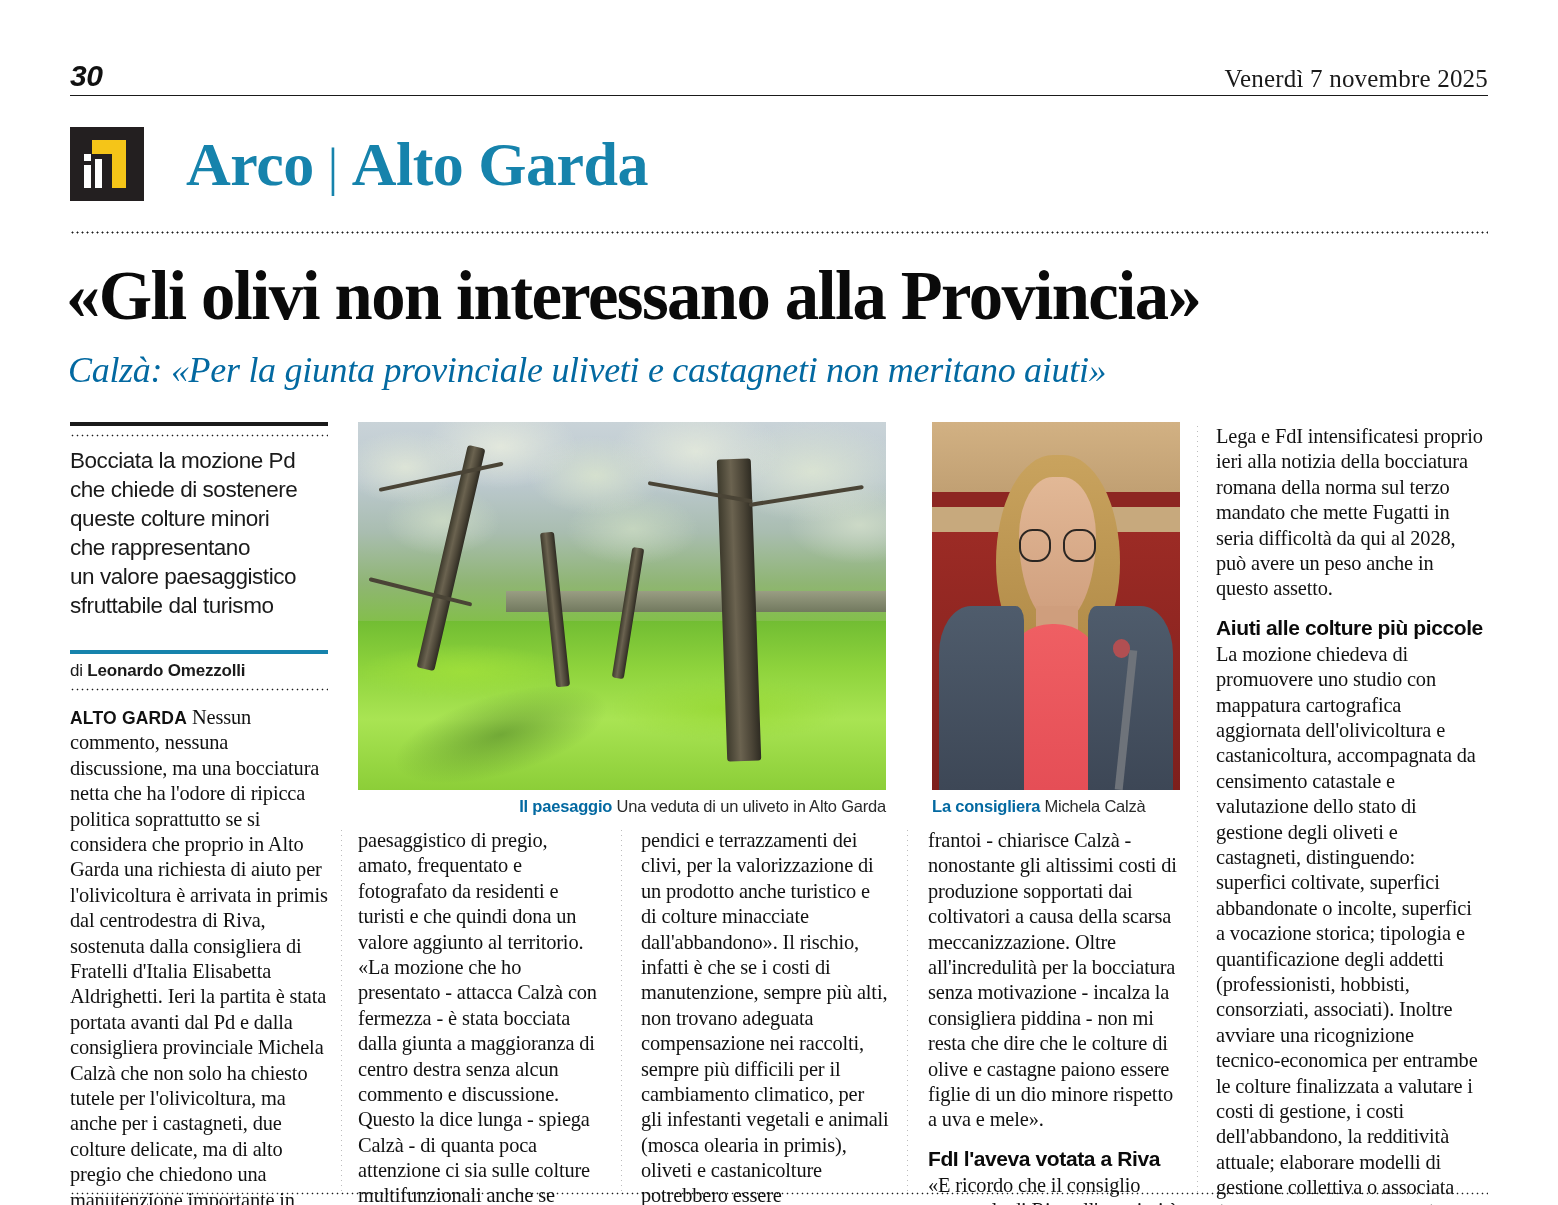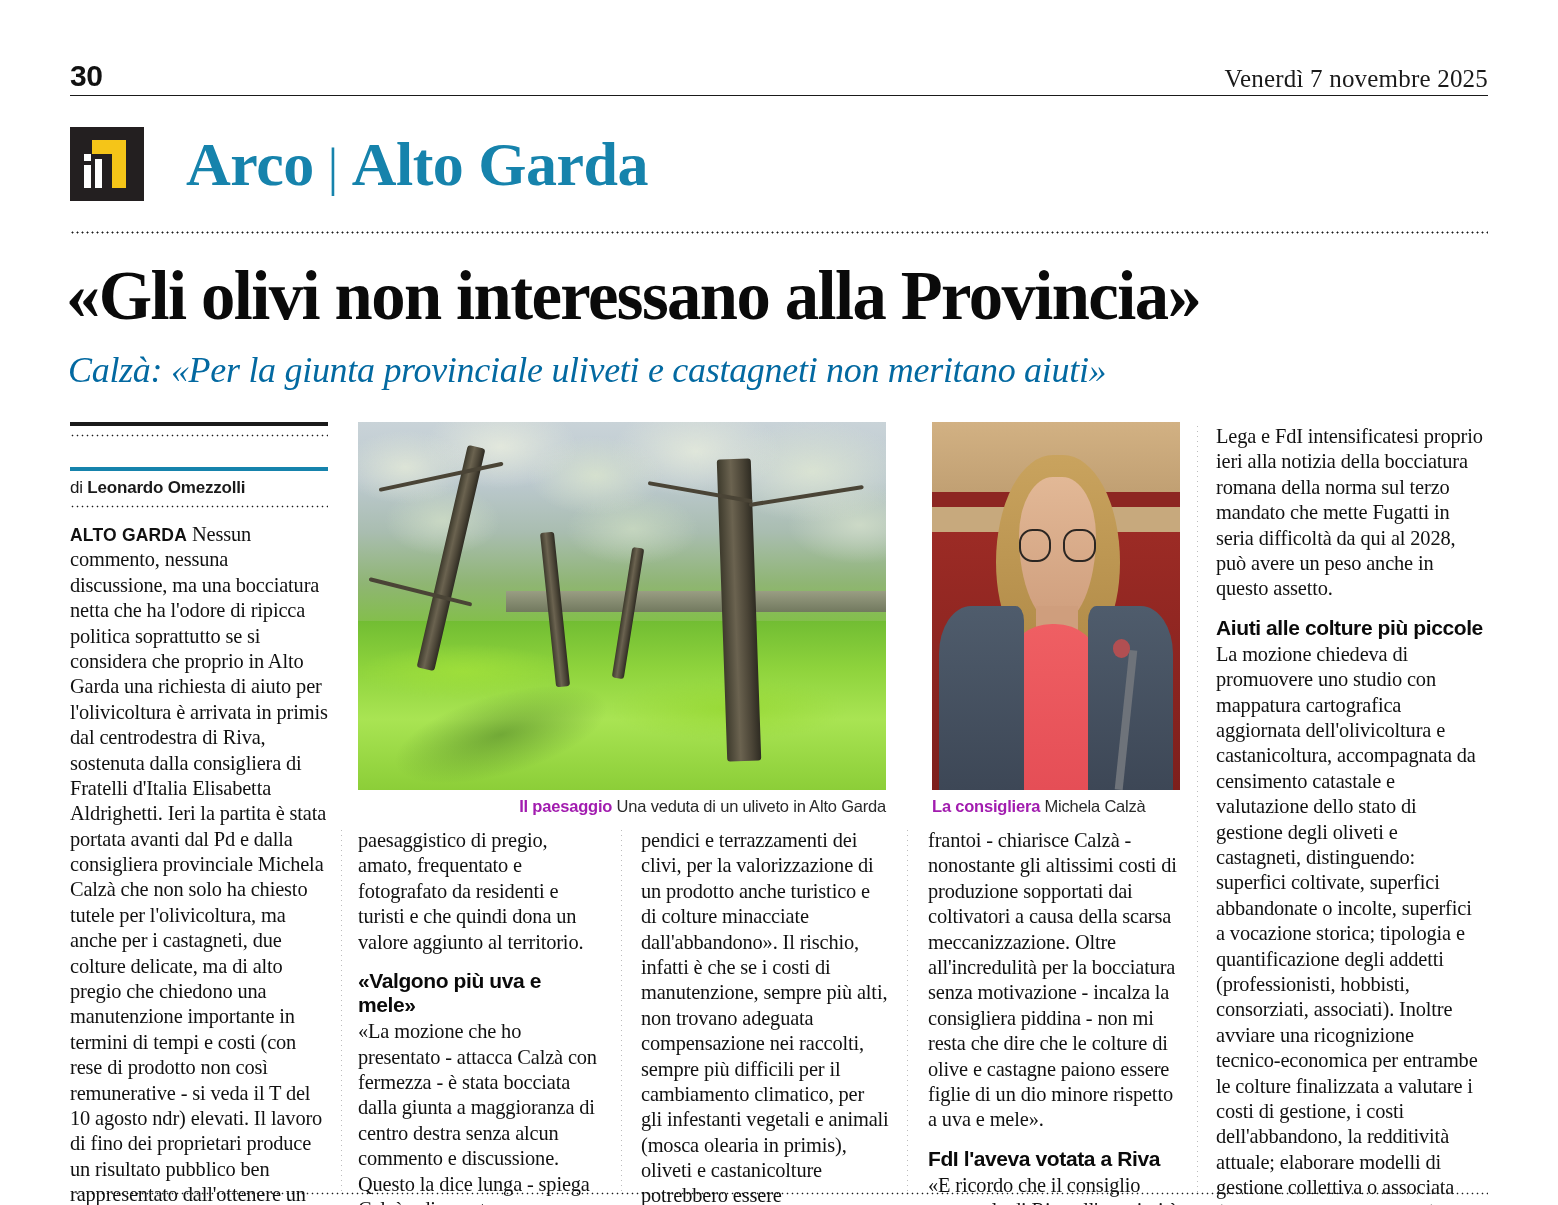--- a/index.html
+++ b/index.html
@@ -32,20 +32,21 @@
     border-bottom: 1.6px solid #1a1a1a;
     padding-bottom: 4px;
   }
   .page-number {
     font-family: "Liberation Sans", sans-serif;
     font-weight: bold;
     font-size: 30px;
     color: #111;
     letter-spacing: -0.5px;
     line-height: 1;
+    font-style: italic;
   }
   .issue-date {
     font-family: "Liberation Serif", serif;
     font-size: 25px;
     color: #1a1a1a;
     line-height: 1;
     letter-spacing: 0.2px;
   }
 
   
@@ -240,21 +241,21 @@
   .photo-port  { left: 932px; top: 422px; width: 248px; height: 368px; }
 
   .caption {
     position: absolute;
     font-family: "Liberation Sans", sans-serif;
     font-size: 16.5px;
     color: #2a2a2a;
     letter-spacing: -0.2px;
     white-space: nowrap;
   }
-  .caption b { font-weight: bold; color: #a21caf; }
+  .caption b { font-weight: bold; color: #0369a1; }
   .cap-main { left: 358px; top: 797px; width: 528px; text-align: right; }
   .cap-port { left: 932px; top: 797px; width: 248px; text-align: left; }
 
   
   .grove-sky {
     position: absolute; inset: 0;
     background: linear-gradient(180deg,#c9d3d8 0%, #bcc9cf 16%, #a9bdb0 30%, #8fb573 44%, #7fc23d 58%, #95d83e 72%, #a6e24b 86%, #8fd13c 100%);
   }
   .grove-canopy {
     position: absolute; left:0; top:0; right:0; height: 56%;
@@ -463,32 +464,37 @@
   </div>
 
   <div class="vrule vr1"></div>
   <div class="vrule vr2"></div>
   <div class="vrule vr3"></div>
   <div class="vrule vr4"></div>
 
   <div class="col col1">
     <div class="sidebar-rule-top"></div>
     <div class="sidebar-dots"></div>
+    <div class="sidebar-summary">Bocciata la mozione Pd
+che chiede di sostenere
+queste colture minori
+che rappresentano
+un valore paesaggistico
+sfruttabile dal turismo</div>
     <div class="byline-rule"></div>
     <div class="byline"><span>di </span><b>Leonardo Omezzolli</b></div>
     <div class="byline-dots"></div>
     <div class="body-text">
       <p><span class="dateline">ALTO GARDA</span><span> Nessun commento, nessuna discussione, ma una bocciatura netta che ha l'odore di ripicca politica soprattutto se si considera che proprio in Alto Garda una richiesta di aiuto per l'olivicoltura è arrivata in primis dal centrodestra di Riva, sostenuta dalla consigliera di Fratelli d'Italia Elisabetta Aldrighetti. Ieri la partita è stata portata avanti dal Pd e dalla consigliera provinciale Michela Calzà che non solo ha chiesto tutele per l'olivicoltura, ma anche per i castagneti, due colture delicate, ma di alto pregio che chiedono una manutenzione importante in termini di tempi e costi (con rese di prodotto non così remunerative - si veda il T del 10 agosto ndr) elevati. Il lavoro di fino dei proprietari produce un risultato pubblico ben rappresentato dall'ottenere un ambiente</span></p>
     </div>
   </div>
 
   <div class="col col2">
     <div class="body-text">
       <p>paesaggistico di pregio, amato, frequentato e fotografato da residenti e turisti e che quindi dona un valore aggiunto al territorio.</p>
-      <div class="subhead-inline">«Valgono più uva e mele»</div>
       <p>«La mozione che ho presentato - attacca Calzà con fermezza - è stata bocciata dalla giunta a maggioranza di centro destra senza alcun commento e discussione. Questo la dice lunga - spiega Calzà - di quanta poca attenzione ci sia sulle colture multifunzionali anche se "minori" ma pur importanti per tanti appassionati e le organizzazioni di tutela e valorizzazione, per il valore del paesaggio che identificano sulle</p>
     </div>
   </div>
 
   <div class="col col3">
     <div class="body-text">
       <p>pendici e terrazzamenti dei clivi, per la valorizzazione di un prodotto anche turistico e di colture minacciate dall'abbandono». Il rischio, infatti è che se i costi di manutenzione, sempre più alti, non trovano adeguata compensazione nei raccolti, sempre più difficili per il cambiamento climatico, per gli infestanti vegetali e animali (mosca olearia in primis), oliveti e castanicolture potrebbero essere abbandonate, i terreni lasciati incolti o, addirittura, sostituiti da altre coltivazioni. «La continuità di produzione in termini quantitativi e qualitativi è fondamentale per garantire la filiera correlata di aziende agricole, consorzi tutela,</p>
     </div>
   </div>
 

